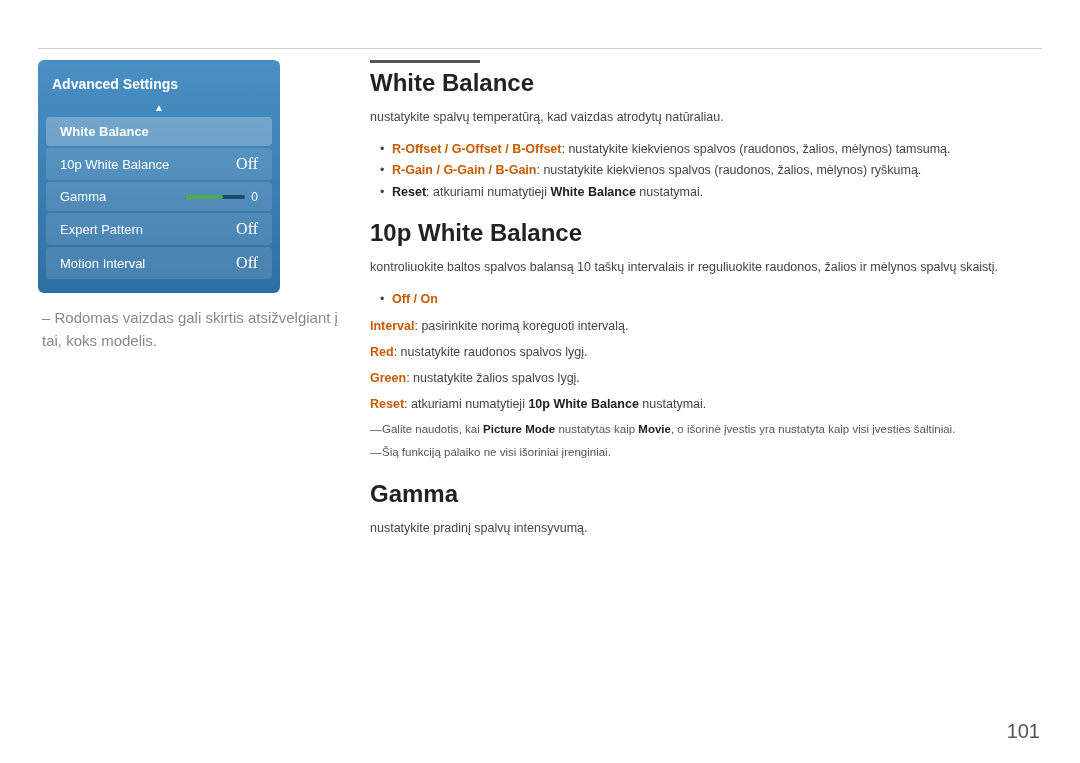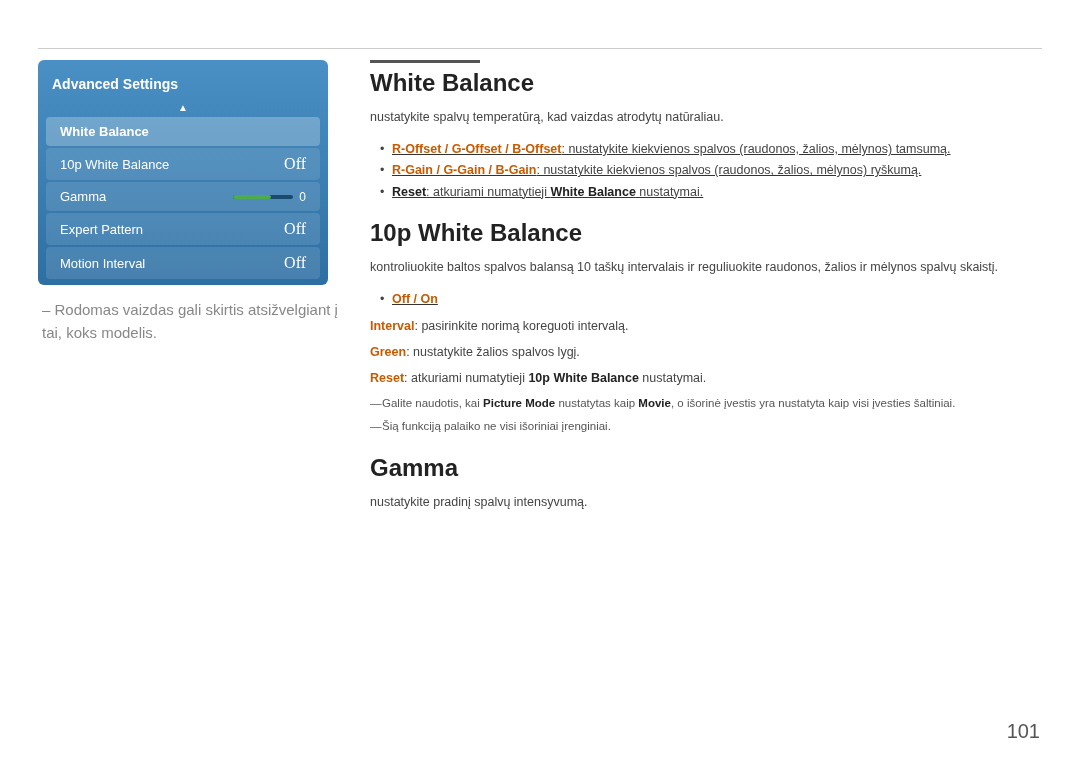--- a/index.html
+++ b/index.html
@@ -26,22 +26,22 @@
     .sidebar {
       position: absolute;
       top: 60px;
       left: 38px;
       width: 300px;
     }
 
     .sidebar-box {
       background: linear-gradient(180deg, #4a90c4 0%, #2e6fa3 100%);
       border-radius: 6px;
-      padding: 12px 0 4px 0;
-      width: 290px;
+      padding: 12px 0 12px 0;
+      width: 242px;
     }
 
     .sidebar-title {
       color: #fff;
       font-size: 14px;
       font-weight: bold;
       padding: 4px 14px 10px 14px;
     }
 
     .sidebar-arrow {
@@ -145,21 +145,20 @@
     .section-body {
       font-size: 12.5px;
       color: #444;
       line-height: 1.6;
       margin-bottom: 6px;
     }
 
     .bullet-list {
       margin: 12px 0 6px 10px;
       list-style: none;
-      text-decoration: underline;
     }
 
     .bullet-list li {
       font-size: 12.5px;
       color: #444;
       line-height: 1.7;
       position: relative;
       padding-left: 12px;
     }
 
@@ -280,20 +279,23 @@
     <ul class="bullet-list">
       <li>
         <span class="bold-orange">Off / On</span>
       </li>
     </ul>
     <div style="margin-top:4px;">
       <div class="section-body">
         <span class="bold-orange">Interval</span>: pasirinkite norimą koreguoti intervalą.
       </div>
       <div class="section-body">
+        <span class="bold-orange">Red</span>: nustatykite raudonos spalvos lygį.
+      </div>
+      <div class="section-body">
         <span class="bold-orange">Green</span>: nustatykite žalios spalvos lygį.
       </div>
       <div class="section-body">
         <span class="bold-orange">Reset</span>: atkuriami numatytieji <span class="bold-black">10p White Balance</span> nustatymai.
       </div>
     </div>
     <div style="margin-top:5px;">
       <div class="note-dash">Galite naudotis, kai <span class="bold-black">Picture Mode</span> nustatytas kaip <span class="bold-black">Movie</span>, o išorinė įvestis yra nustatyta kaip visi įvesties šaltiniai.</div>
       <div class="note-dash">Šią funkciją palaiko ne visi išoriniai įrenginiai.</div>
     </div>

